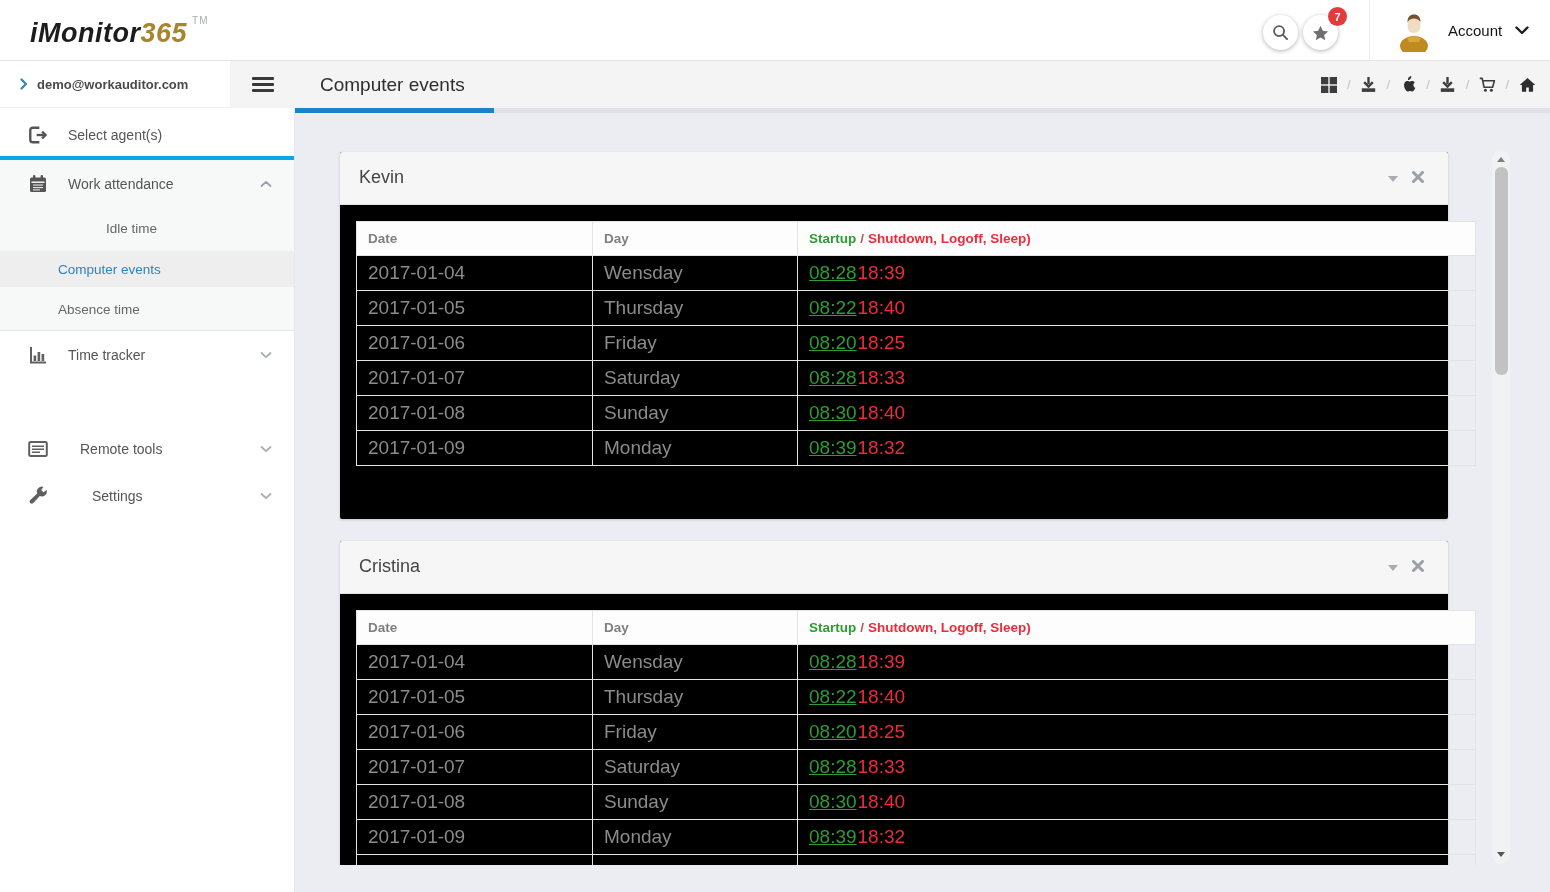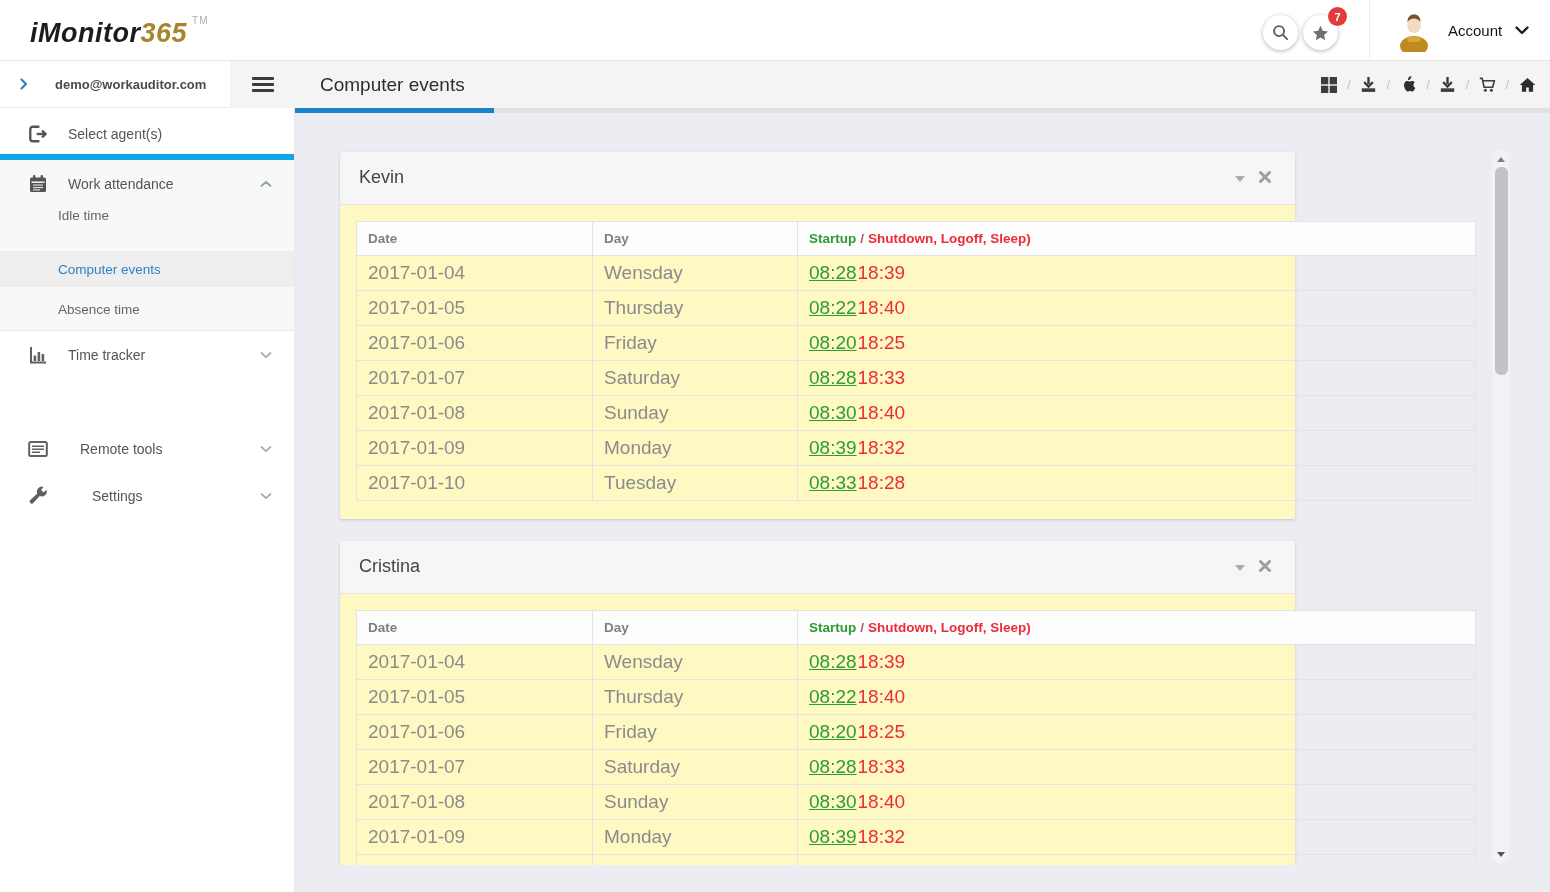--- a/index.html
+++ b/index.html
@@ -16,53 +16,53 @@
   .btn-search { left:1263px; }
   .btn-star { left:1303px; }
   .badge { position:absolute; left:1328px; top:7px; min-width:19px; height:19px; border-radius:10px; background:var(--badge-red,#e23b3b); color:#fff; font-size:11px; font-weight:700; display:flex; align-items:center; justify-content:center; box-shadow:0 0 0 1px #fff; z-index:7; }
   .topbar-divider { position:absolute; left:1369px; top:0; width:1px; height:61px; background:#eceff1; }
   .avatar { position:absolute; left:1392px; top:8px; width:44px; height:44px; }
   .account-label { position:absolute; left:1448px; top:22px; font-size:15px; color:#141414; }
   .account-caret { position:absolute; left:1515px; top:26px; }
 
   
   .subbar { position:absolute; left:0; top:61px; width:1550px; height:47px; background:#f4f4f4; z-index:5; }
-  .workspace-cell { position:absolute; left:0; top:0; width:230px; height:47px; background:#fff; border-bottom:1px solid #ededed; display:flex; align-items:center; padding-left:20px; gap:27px; }
+  .workspace-cell { position:absolute; left:0; top:0; width:230px; height:47px; background:#fff; border-bottom:1px solid #ededed; display:flex; align-items:center; padding-left:20px; gap:9px; }
   .workspace-cell .email { font-size:13px; font-weight:700; color:#4a4a4a; }
   .hamburger-cell { position:absolute; left:230px; top:0; width:65px; height:47px; display:flex; align-items:center; justify-content:center; cursor:pointer; }
   .hamburger { width:22px; }
   .hamburger span { display:block; height:3px; background:#3a3a3a; margin:3px 0; border-radius:1px; }
   .page-tab { position:absolute; left:295px; top:0; width:199px; height:47px; display:flex; align-items:center; padding-left:25px; cursor:pointer; }
   .page-title { font-size:19px; color:#2e2e2e; }
   .tab-underline-blue { position:absolute; left:295px; top:108px; width:199px; height:5px; background:var(--accent,#1d82c8); z-index:5; }
   .tab-underline-gray { position:absolute; left:494px; top:108px; width:1056px; height:5px; background:#dfe1e5; z-index:5; }
   .os-toolbar { position:absolute; right:14px; top:0; height:47px; display:flex; align-items:center; gap:9px; color:#3d3d3d; }
   .os-toolbar .sep { color:#c3c3c3; font-size:13px; }
   .os-toolbar .tool { display:flex; align-items:center; justify-content:center; width:18px; height:18px; cursor:pointer; }
 
   
   .sidebar { position:absolute; left:0; top:108px; width:295px; height:784px; background:#fff; border-right:1px solid #e9e9e9; z-index:4; }
   .side-item { position:absolute; left:0; width:294px; display:flex; align-items:center; padding-left:28px; gap:20px; font-size:14px; color:#555; cursor:pointer; }
   .side-item .chev { position:absolute; right:22px; }
-  .item-select { top:5px; height:47px; border-bottom:6px solid #0ea5e9; }
+  .item-select { top:5px; height:47px; border-bottom:4px solid #0ea5e9; }
   .attendance-group { position:absolute; left:0; top:52px; width:294px; height:171px; background:#f7f8f8; border-bottom:1px solid #e7e7e7; }
   .item-attendance { top:0; height:47px; }
   .sub-item { position:absolute; left:0; width:294px; display:flex; align-items:center; padding-left:58px; font-size:13.5px; color:#666; cursor:pointer; }
-  .sub-idle { top:33px; height:44px; }
+  .sub-idle { top:46px; height:44px;margin-left:48px; }
   .sub-events { top:91px; height:36px; background:#eeeeee; color:var(--accent-link,#2e82c6); }
   .sub-absence { top:127px; height:44px; }
   .item-tracker { top:223px; height:47px; }
   .item-logs { top:270px; height:47px; }
   .item-remote { top:317px; height:47px;gap:32px; }
   .item-settings { top:364px; height:47px;gap:44px; }
 
   
   .content { position:absolute; left:295px; top:113px; width:1255px; height:779px; background:#ebedf3; }
   .viewport { position:absolute; left:0; top:0; width:1217px; height:752px; overflow:hidden; }
-  .panel { position:absolute; left:45px; width:955px; height:367px; background:#fef9c3; border-radius:2px; box-shadow:0 1px 3px rgba(0,0,0,.16); }
+  .panel { position:absolute; left:45px; width:1108px; height:367px; background:#000000; border-radius:2px; box-shadow:0 1px 3px rgba(0,0,0,.16); }
   .panel-head { position:relative; height:53px; background:#f6f6f6; border-bottom:1px solid #e3e3e3; border-radius:2px 2px 0 0; }
   .panel-title { position:absolute; left:19px; top:15px; font-size:18px; font-weight:400; color:#454545; }
   .panel-caret { position:absolute; right:50px; top:24px; width:0; height:0; border-left:5px solid transparent; border-right:5px solid transparent; border-top:6px solid #a7adb5; cursor:pointer; }
   .panel-close { position:absolute; right:24px; top:19px; width:12px; height:12px; cursor:pointer; }
   .panel-body { padding:16px 16px 0 16px; }
   table.events { width:1120px; border-collapse:collapse; border:1px solid #d4d4d4; table-layout:fixed; }
   table.events th, table.events td { border:1px solid #e3e3e3; padding:0 11px; text-align:left; font-weight:400; }
   table.events th { height:34px; font-size:13.5px; font-weight:700; color:#7f7f7f; background:#fdfdfd; }
   table.events td { height:35px; font-size:19px; color:#8b8b8b; }
   .c-date { width:236px; }
@@ -302,25 +302,20 @@
                 <tr>
                   <td class="c-date">2017-01-08</td>
                   <td class="c-day">Sunday</td>
                   <td class="c-ev"><span class="t-start">08:30</span><span class="t-end">18:40</span></td>
                 </tr>
                 <tr>
                   <td class="c-date">2017-01-09</td>
                   <td class="c-day">Monday</td>
                   <td class="c-ev"><span class="t-start">08:39</span><span class="t-end">18:32</span></td>
                 </tr>
-                <tr>
-                  <td class="c-date">2017-01-10</td>
-                  <td class="c-day">Tuesday</td>
-                  <td class="c-ev"><span class="t-start">08:33</span><span class="t-end">18:28</span></td>
-                </tr>
               </tbody>
       </table>
     </div>
   </section>
 
   <section class="panel" style="top: 428px;">
     <div class="panel-head">
       <h2 class="panel-title">Cristina</h2>
       <span class="panel-caret"></span>
       <svg class="panel-close" viewBox="0 0 12 12">

